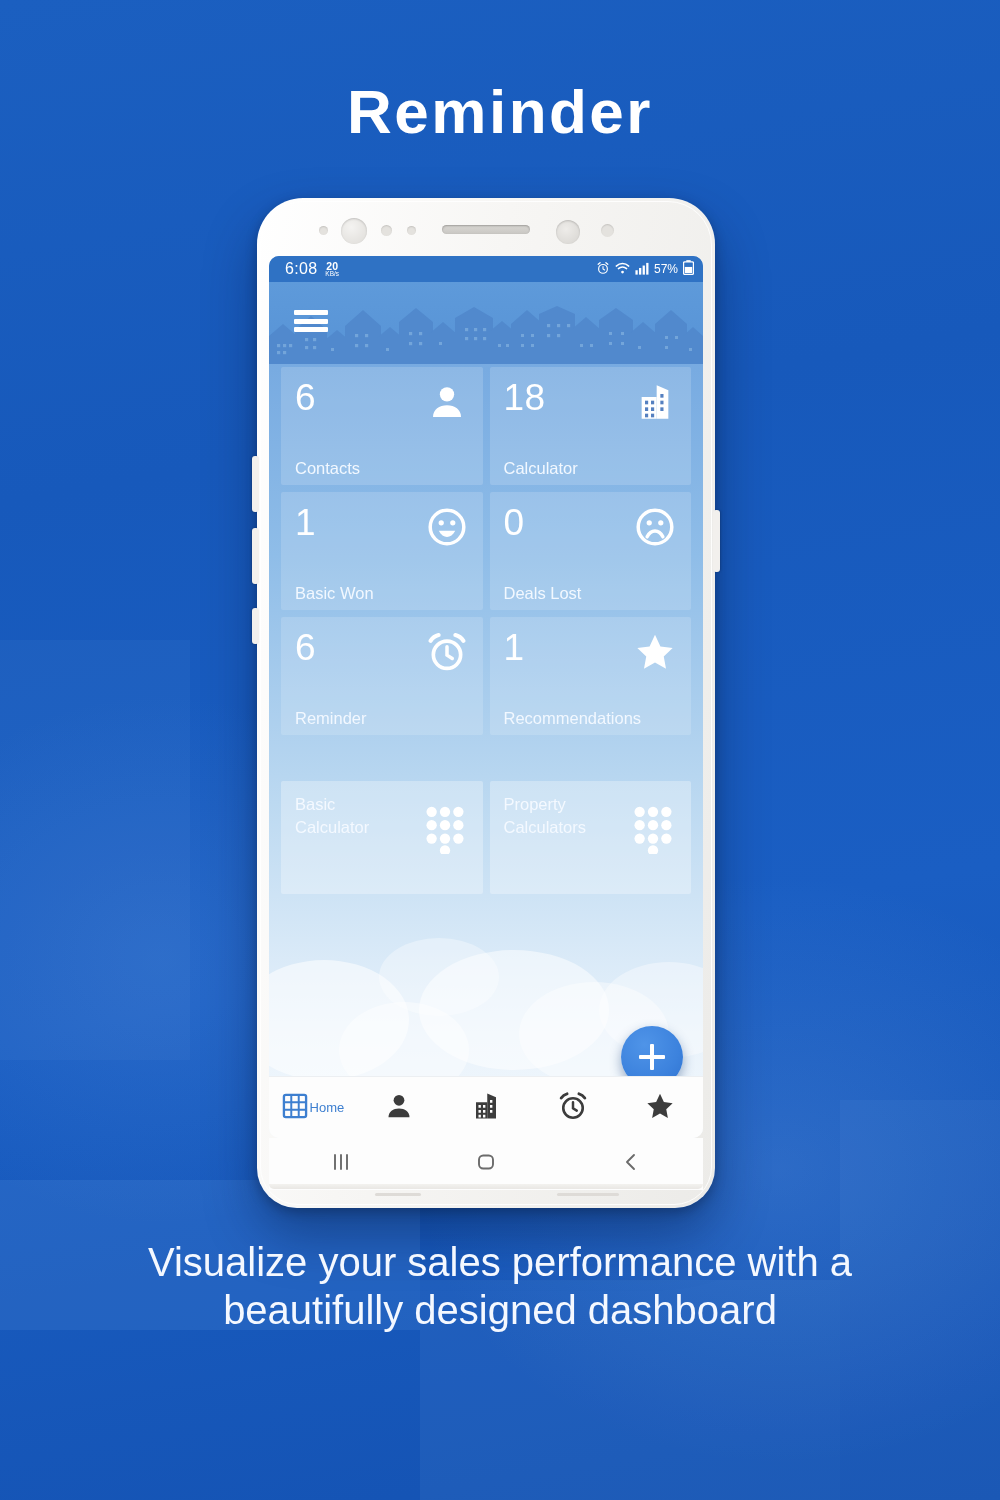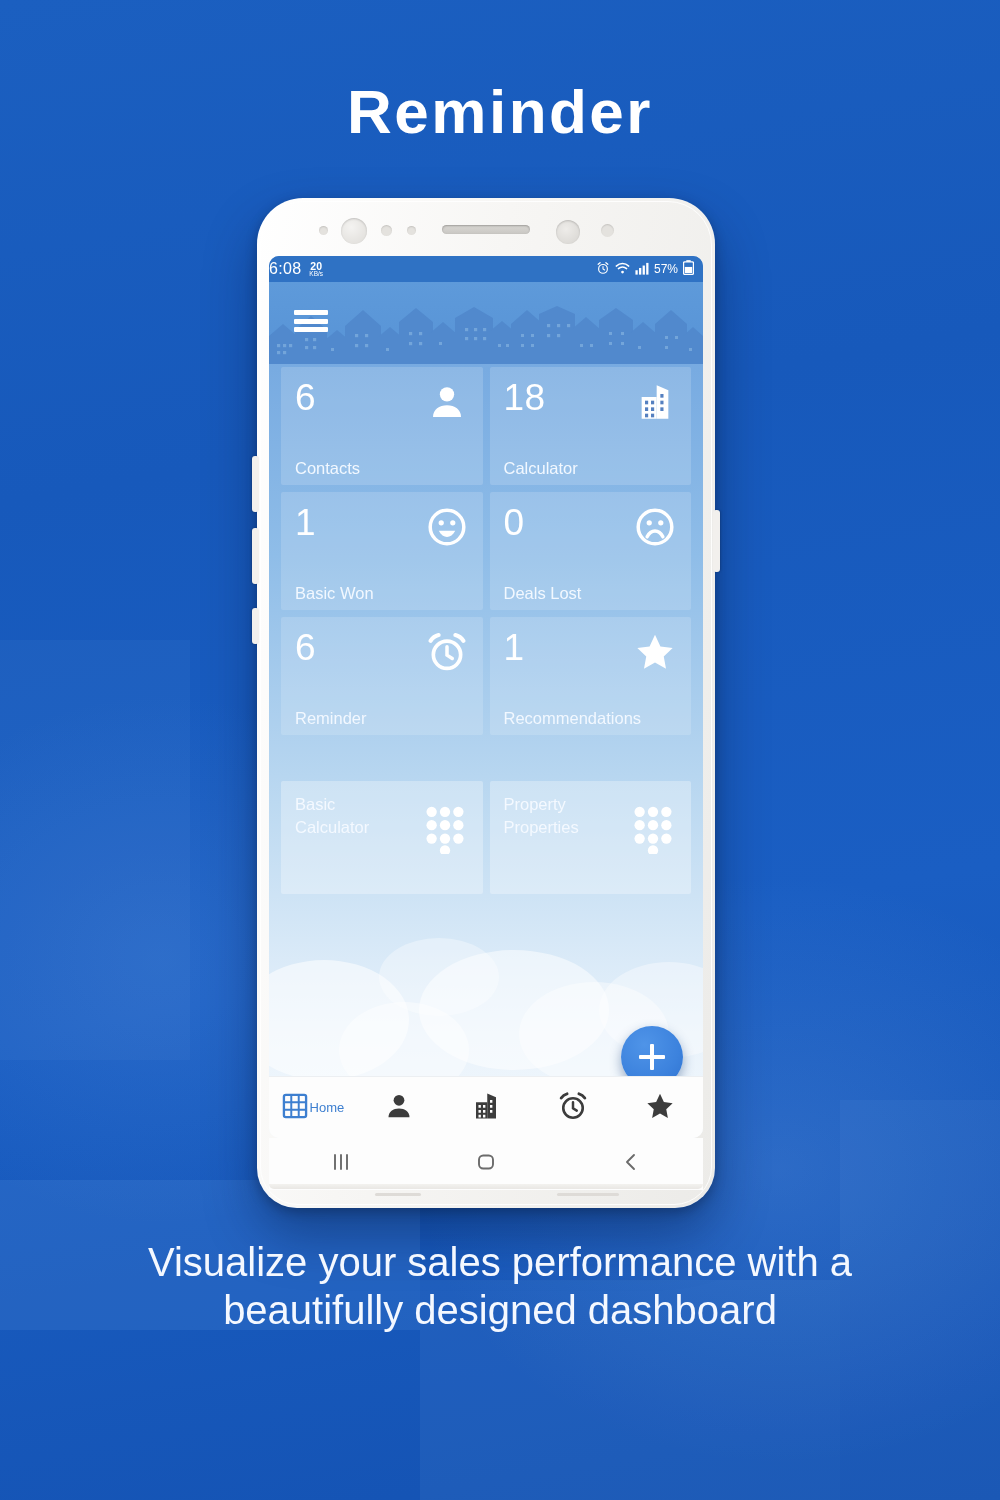--- a/index.html
+++ b/index.html
@@ -68,21 +68,21 @@
 
   .screen {
     position:absolute; left:12px; top:58px; width:434px; height:882px;
     border-radius:10px; overflow:hidden;
     background:linear-gradient(180deg,#6aa0dd 0%,#8fbde8 34%,#bcd9f1 62%,#e8f2fb 88%,#f4f9fd 100%);
   }
   
   .statusbar { position:absolute; left:0; top:0; width:434px; height:26px;
                background:#2f72c4; color:#fff; font-size:15px;
                display:flex; align-items:center; }
-  .sb-time { margin-left:0; font-size:16px; letter-spacing:.3px; }
+  .sb-time { margin-left:16px; font-size:16px; letter-spacing:.3px; }
   .sb-net  { margin-left:8px; line-height:1; text-align:center; }
   .sb-net .n1 { display:block; font-size:10.5px; font-weight:bold; }
   .sb-net .n2 { display:block; font-size:6.5px; margin-top:-1px; }
   .sb-right { margin-left:auto; margin-right:9px; display:flex; align-items:center; gap:5px; }
   .sb-pct { font-size:12px; }
 
   
   .appbar { position:absolute; left:0; top:26px; width:434px; height:82px;
             background:linear-gradient(180deg,#5e9ada 0%,#5793d6 100%); overflow:hidden; }
   .skyline { position:absolute; left:0; bottom:0; width:434px; height:58px; }
@@ -399,21 +399,21 @@
                 <circle cx="4" cy="18" r="2.7"></circle>
                   <circle cx="11" cy="18" r="2.7"></circle>
                   <circle cx="18" cy="18" r="2.7"></circle>
                 <circle cx="11" cy="24.2" r="2.7"></circle>
               </g>
             </svg>
           </div>
         </div>
         <div class="tile calc">
           <div class="calc-lbl">Property</div>
-          <div class="calc-lbl">Properties</div>
+          <div class="calc-lbl">Calculators</div>
           <div class="ic">
             <svg width="42" height="50" viewBox="0 0 22 26">
               <g fill="#fff">
                 <circle cx="4" cy="4" r="2.7"></circle>
                   <circle cx="11" cy="4" r="2.7"></circle>
                   <circle cx="18" cy="4" r="2.7"></circle>
                 <circle cx="4" cy="11" r="2.7"></circle>
                   <circle cx="11" cy="11" r="2.7"></circle>
                   <circle cx="18" cy="11" r="2.7"></circle>
                 <circle cx="4" cy="18" r="2.7"></circle>

